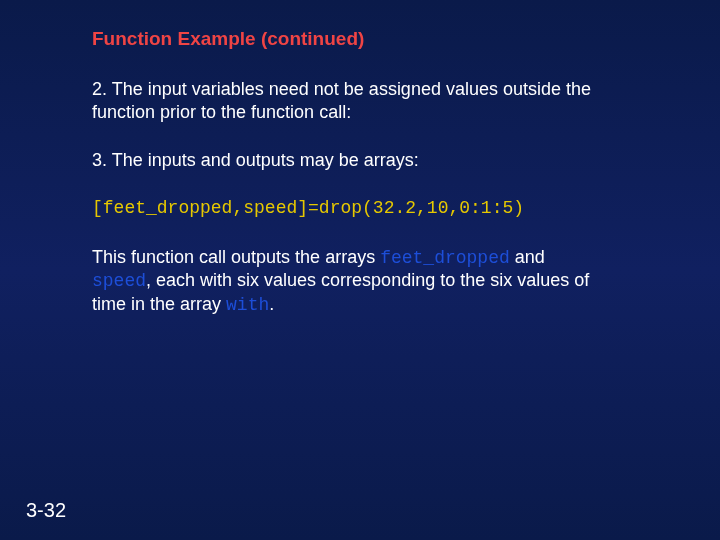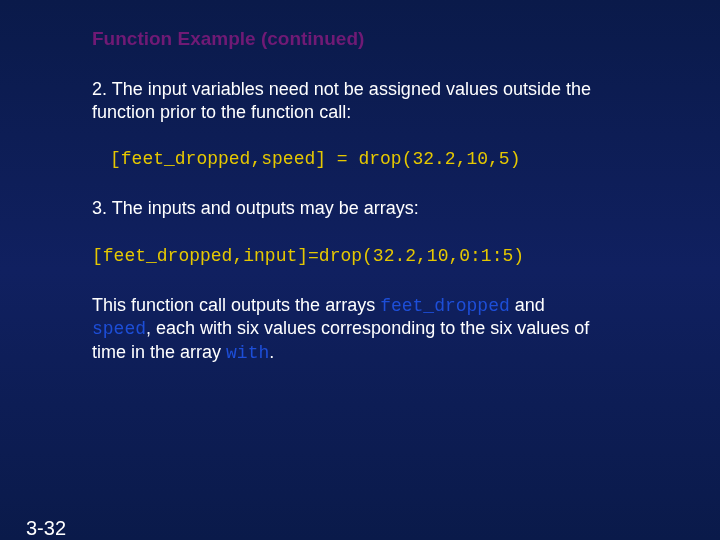--- a/index.html
+++ b/index.html
@@ -12,21 +12,21 @@
     position: relative;
     overflow: hidden;
   }
   .content {
     padding: 28px 0 0 92px;
     width: 600px;
   }
   .title {
     font-size: 19px;
     font-weight: bold;
-    color: #701a75;
+    color: #ef4444;
     margin-bottom: 28px;
   }
   .para {
     font-size: 18px;
     color: #ffffff;
     line-height: 1.25;
     margin-bottom: 26px;
   }
   .code {
     font-family: "Courier New", Courier, monospace;
@@ -39,37 +39,36 @@
   .code-indent {
     padding-left: 18px;
   }
   .mono-inline {
     font-family: "Courier New", Courier, monospace;
     color: #1d4ed8;
   }
   .slide-num {
     position: absolute;
     left: 26px;
-    bottom: 0;
+    bottom: 18px;
     font-size: 20px;
     color: #ffffff;
   }
 </style>
 </head>
 <body>
 
 <div class="content">
   <div class="title">Function Example (continued)</div>
 
   <div class="para">2. The input variables need not be assigned values outside the function prior to the function call:</div>
 
-  <div class="code code-indent">[feet_dropped,speed] = drop(32.2,10,5)</div>
 
   <div class="para">3. The inputs and outputs may be arrays:</div>
 
-  <div class="code">[feet_dropped,input]=drop(32.2,10,0:1:5)</div>
+  <div class="code">[feet_dropped,speed]=drop(32.2,10,0:1:5)</div>
 
   <div class="para">
     <span>This function call outputs the arrays </span><span class="mono-inline">feet_dropped</span><span> and </span><span class="mono-inline">speed</span><span>, each with six values corresponding to the six values of time in the array </span><span class="mono-inline">with</span><span>.</span>
   </div>
 </div>
 
 <div class="slide-num">3-32</div>
 
 </body></html>

